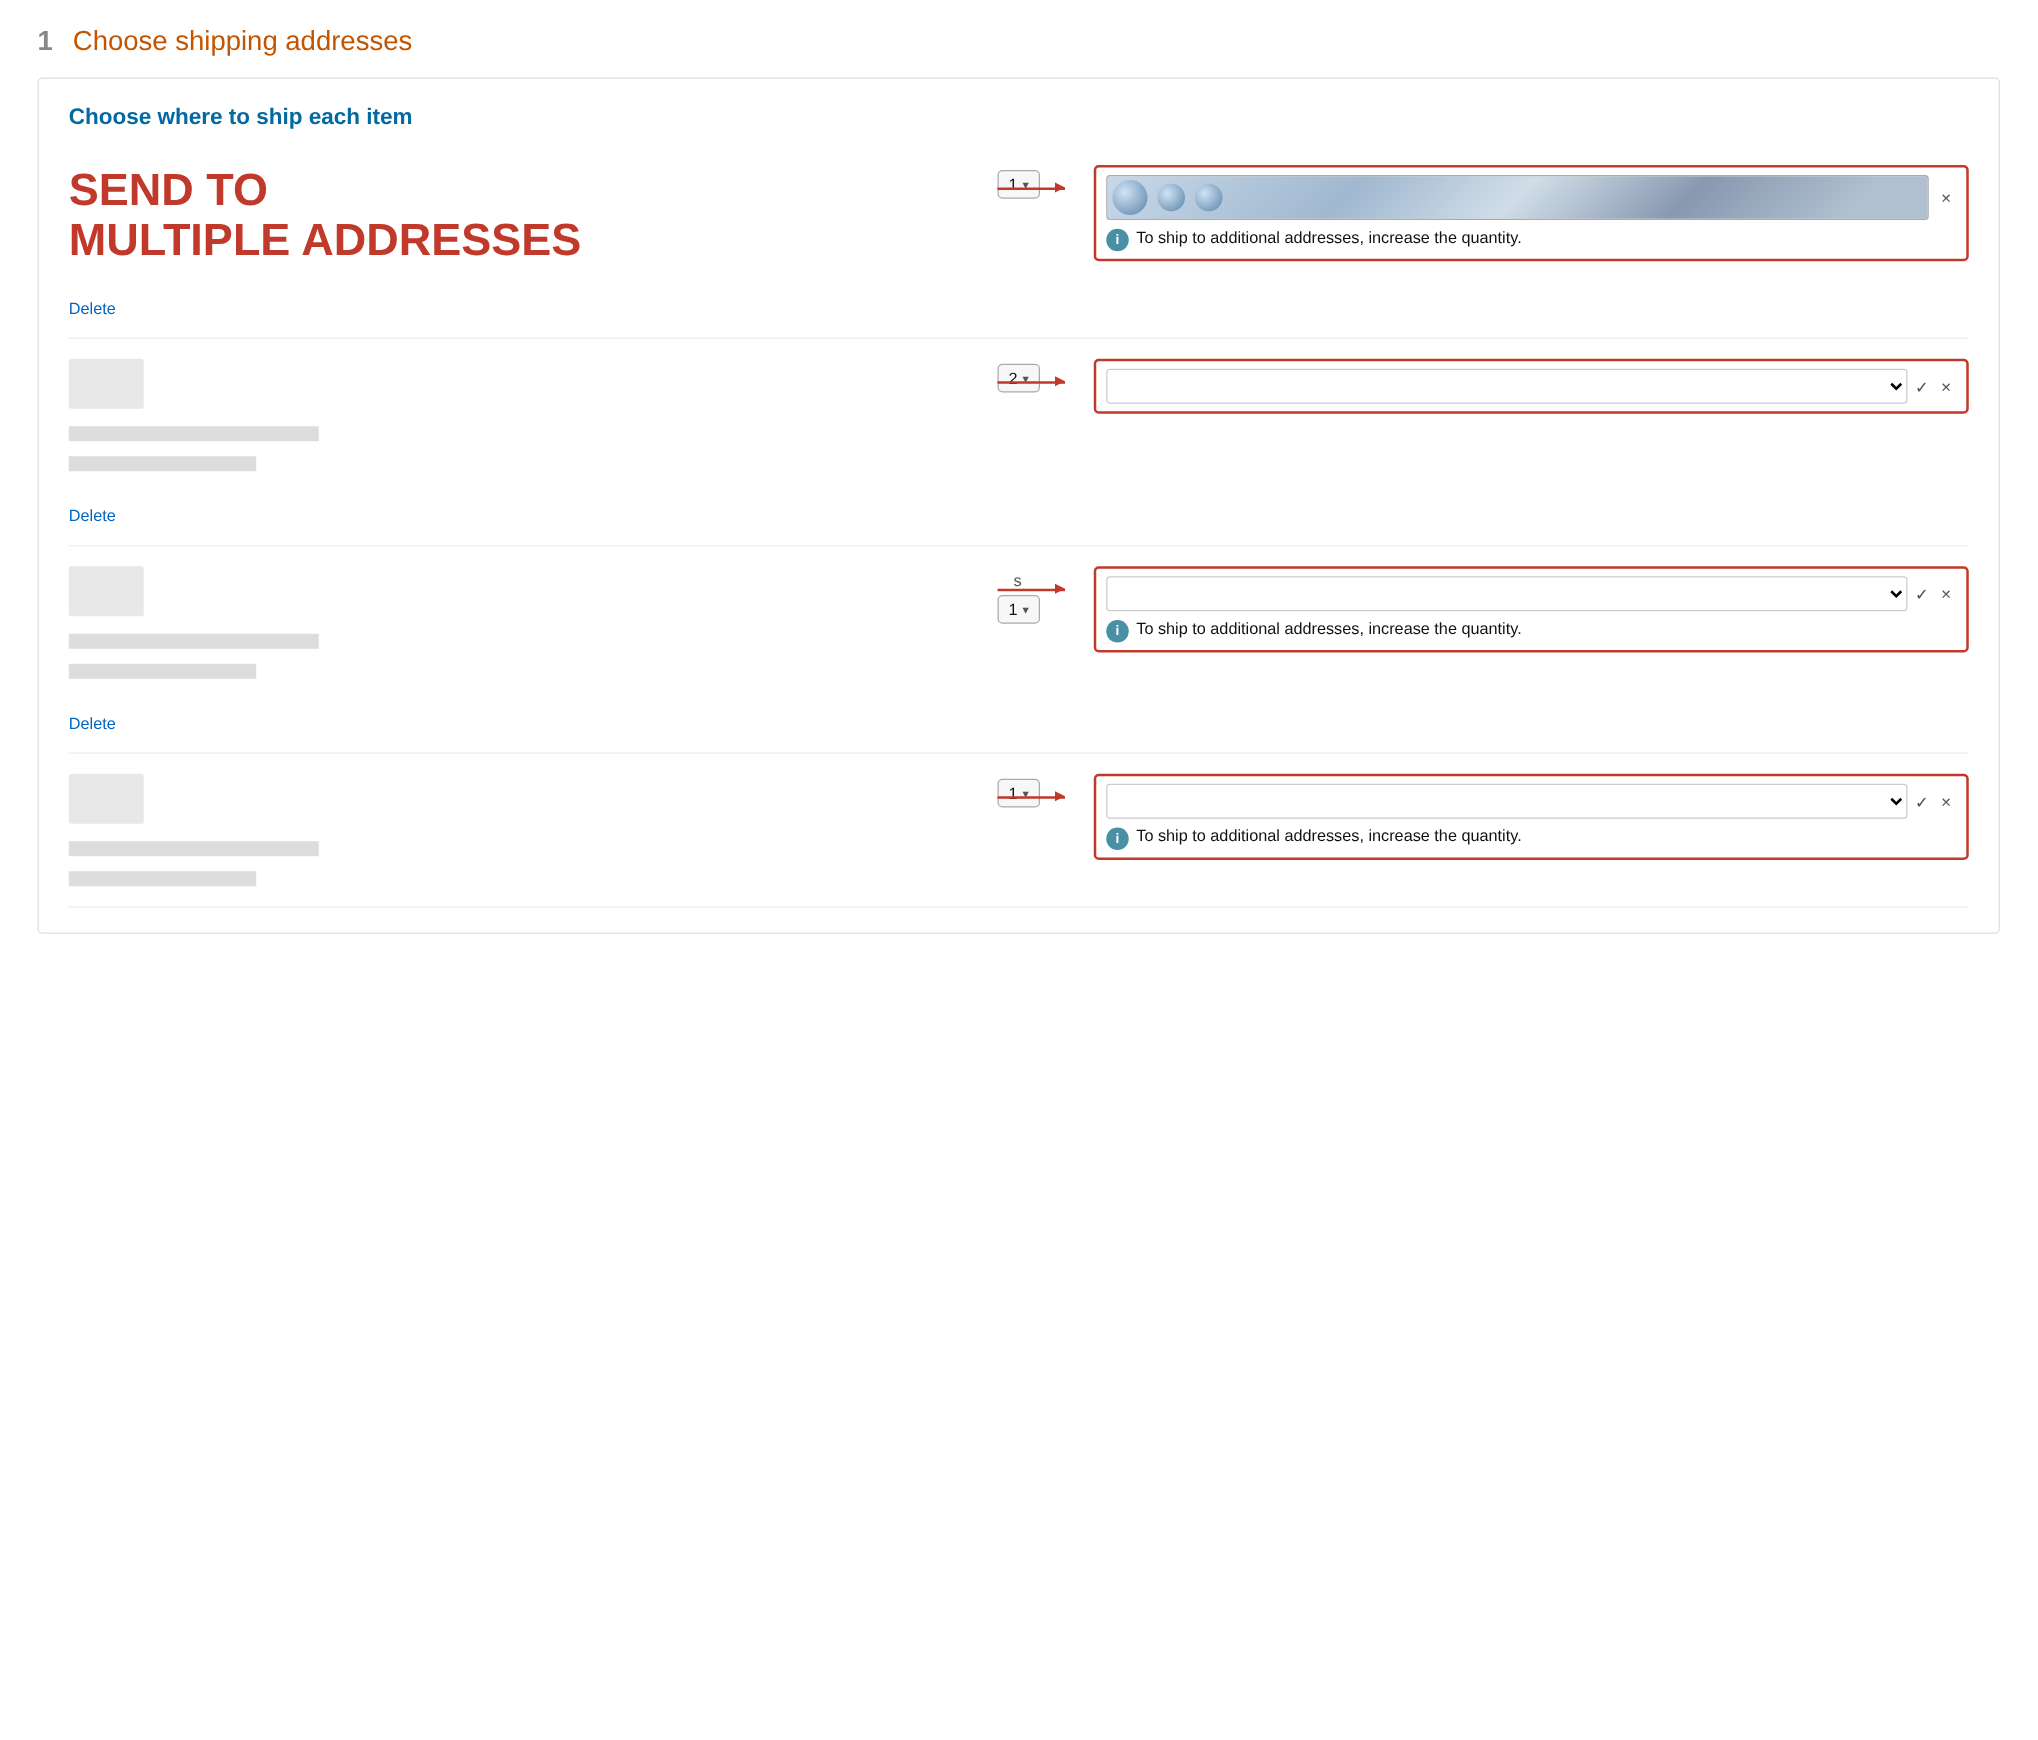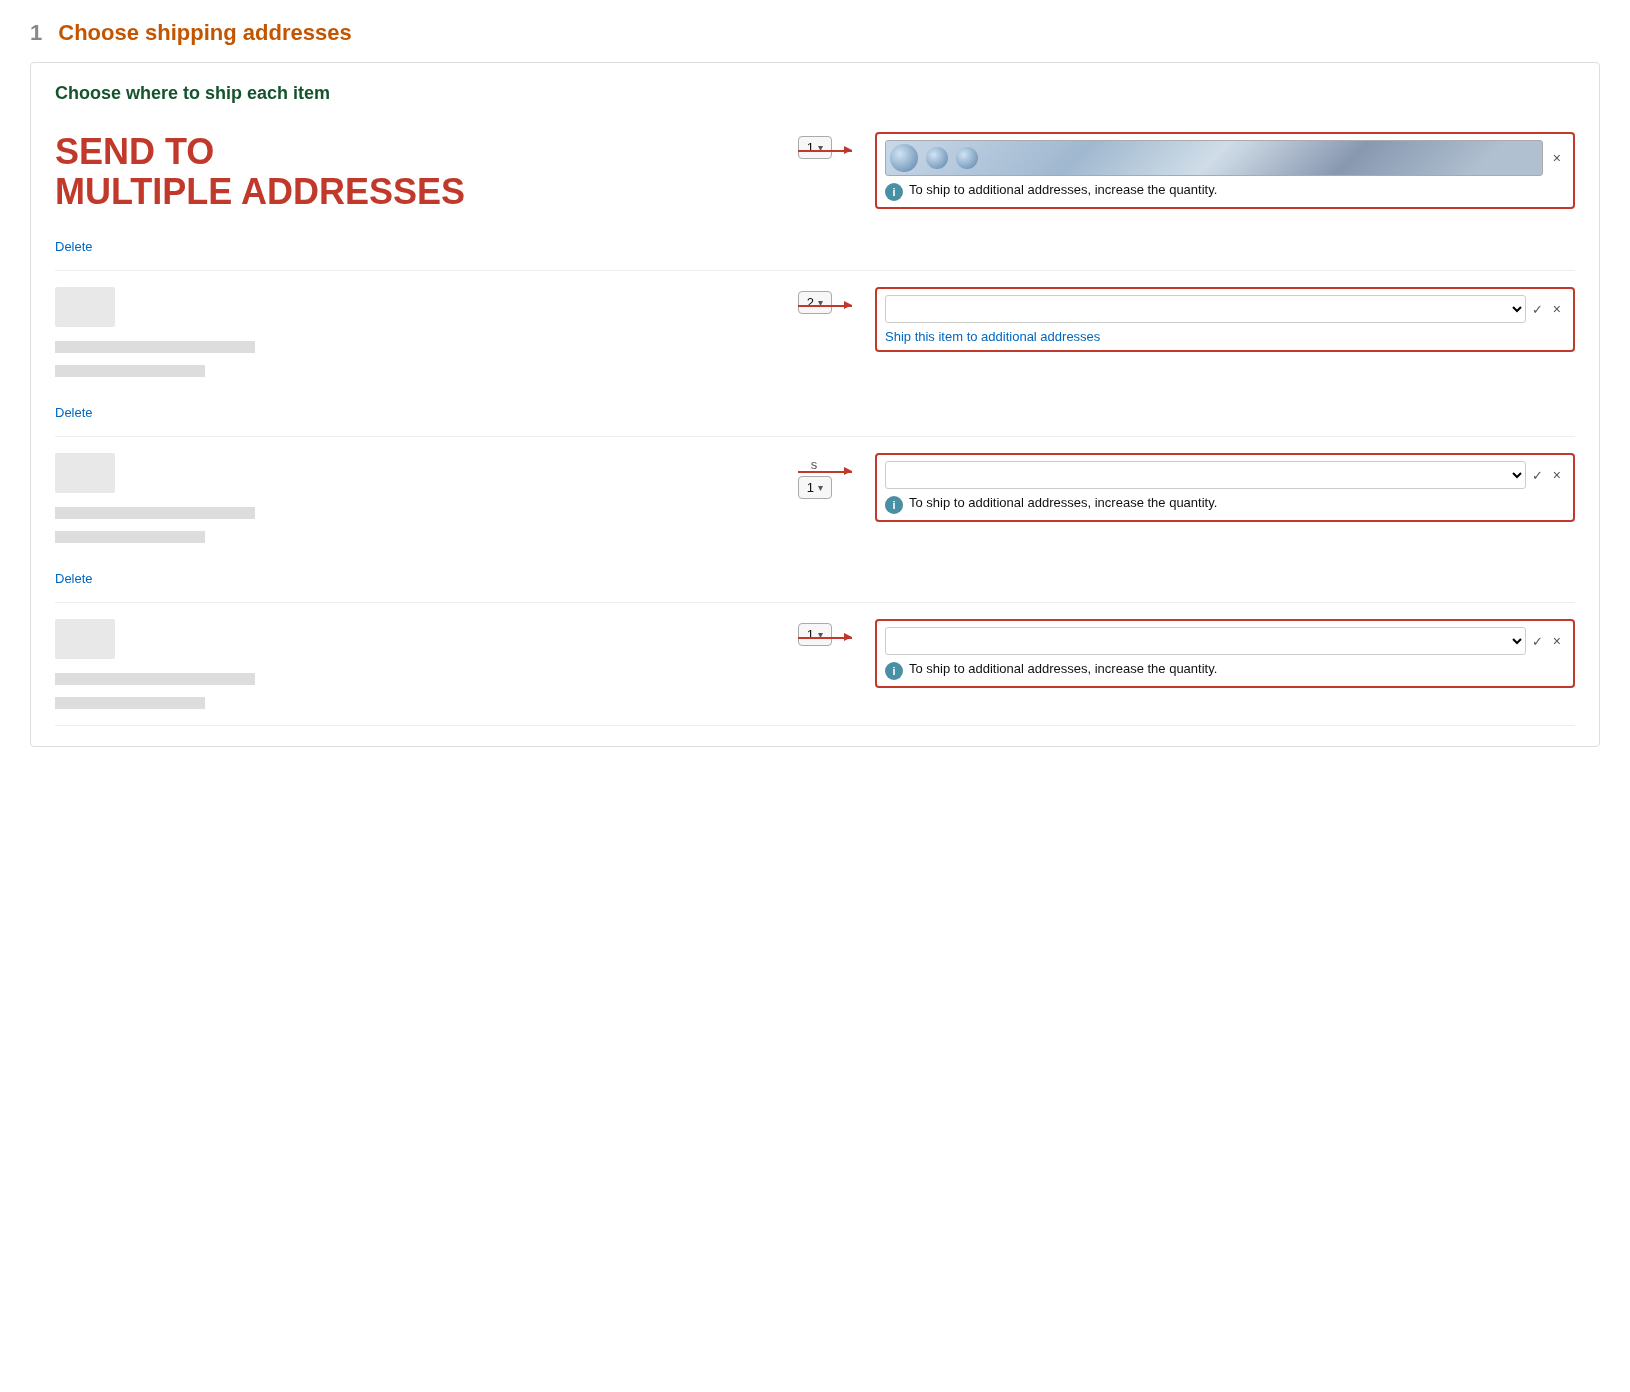--- a/index.html
+++ b/index.html
@@ -23,36 +23,36 @@
     }
 
     .step-number {
       font-size: 22px;
       font-weight: bold;
       color: #888;
     }
 
     .section-title {
       font-size: 22px;
-      font-weight: bold;
+      font-weight: normal;
       color: #c45500;
     }
 
     .card {
       border: 1px solid #ddd;
       border-radius: 4px;
       padding: 20px 24px;
       background: #fff;
     }
 
     .card-title {
       font-size: 18px;
       font-weight: bold;
       margin-bottom: 12px;
-      color: #14532d;
+      color: #0369a1;
     }
 
     .table-header {
       display: grid;
       grid-template-columns: 1fr 120px 1fr;
       padding: 4px 0 8px 0;
       border-bottom: 1px solid #ddd;
       margin-bottom: 0;
     }
 
@@ -320,21 +320,20 @@
       </div>
       <div class="send-to-col">
         <div class="address-box" style="border-color: rgb(192, 57, 43);">
           <div class="address-row">
             <select class="address-select">
               <option></option>
             </select>
             <span class="check-btn">✓</span>
             <span class="close-btn">×</span>
           </div>
-          <span class="ship-additional-link" style="color: rgb(0, 102, 192);">Ship this item to additional addresses</span>
         </div>
       </div>
     </div>
 
     <div class="item-row">
       <div class="item-info">
         <div style="height: 40px; background: #e8e8e8; width: 60px; border-radius: 2px;"></div>
         <div style="height: 12px; width: 200px; background: #ddd; margin-top: 6px;"></div>
         <div style="height: 12px; width: 150px; background: #ddd; margin-top: 4px;"></div>
         <span class="delete-link" style="color: rgb(0, 102, 192);">Delete</span>

